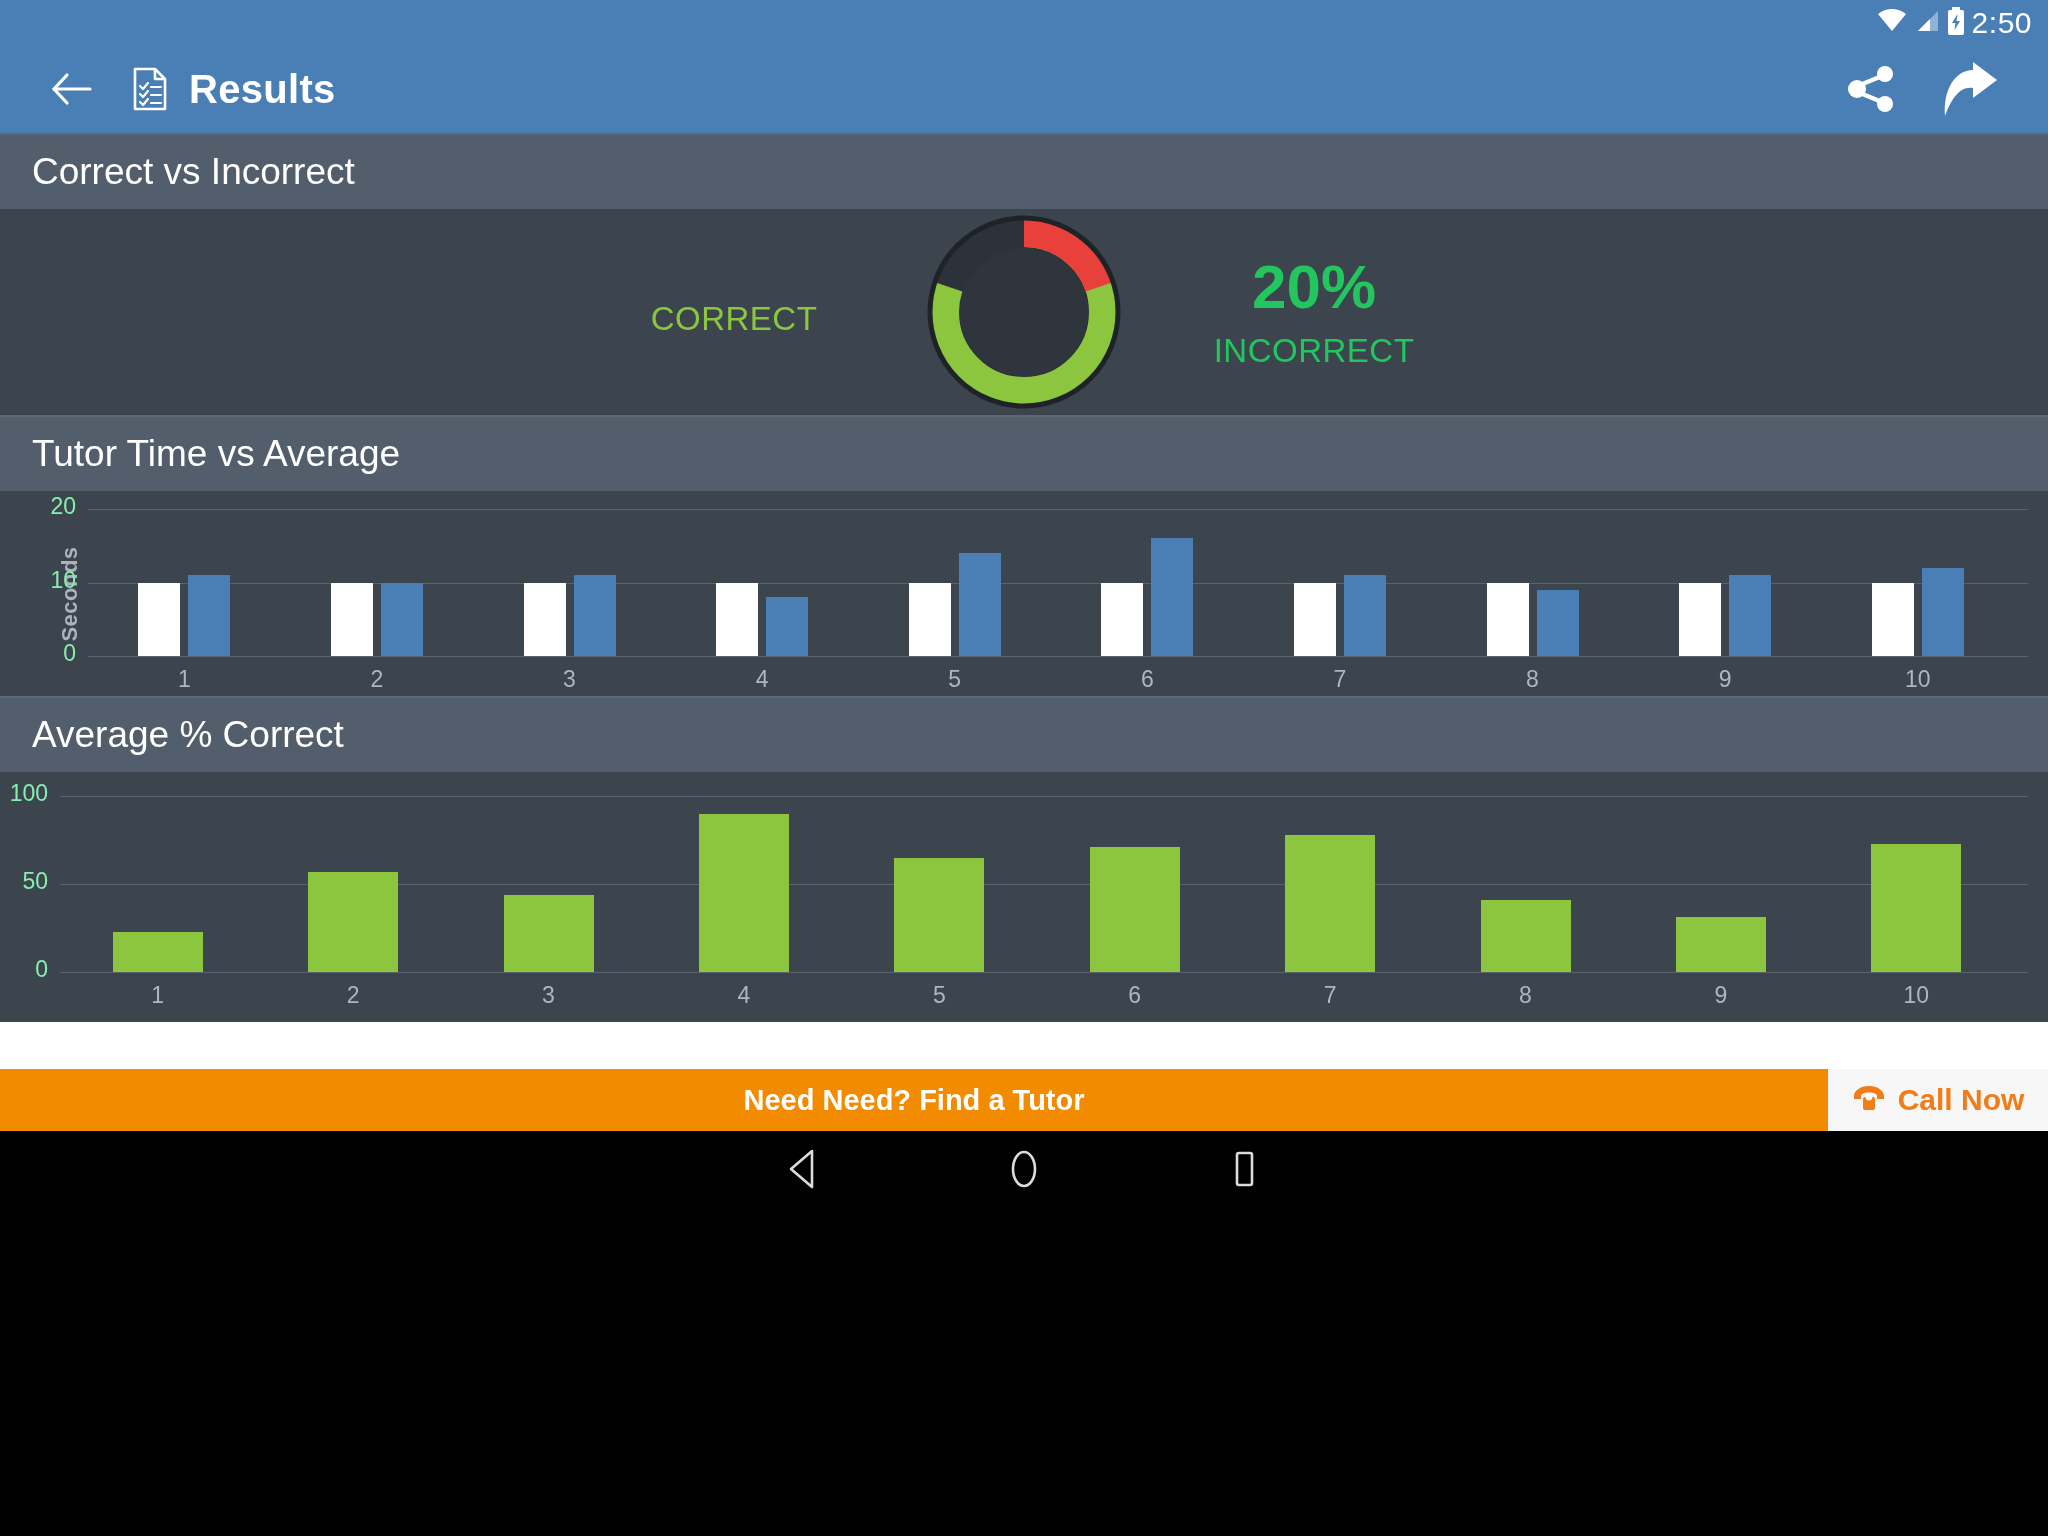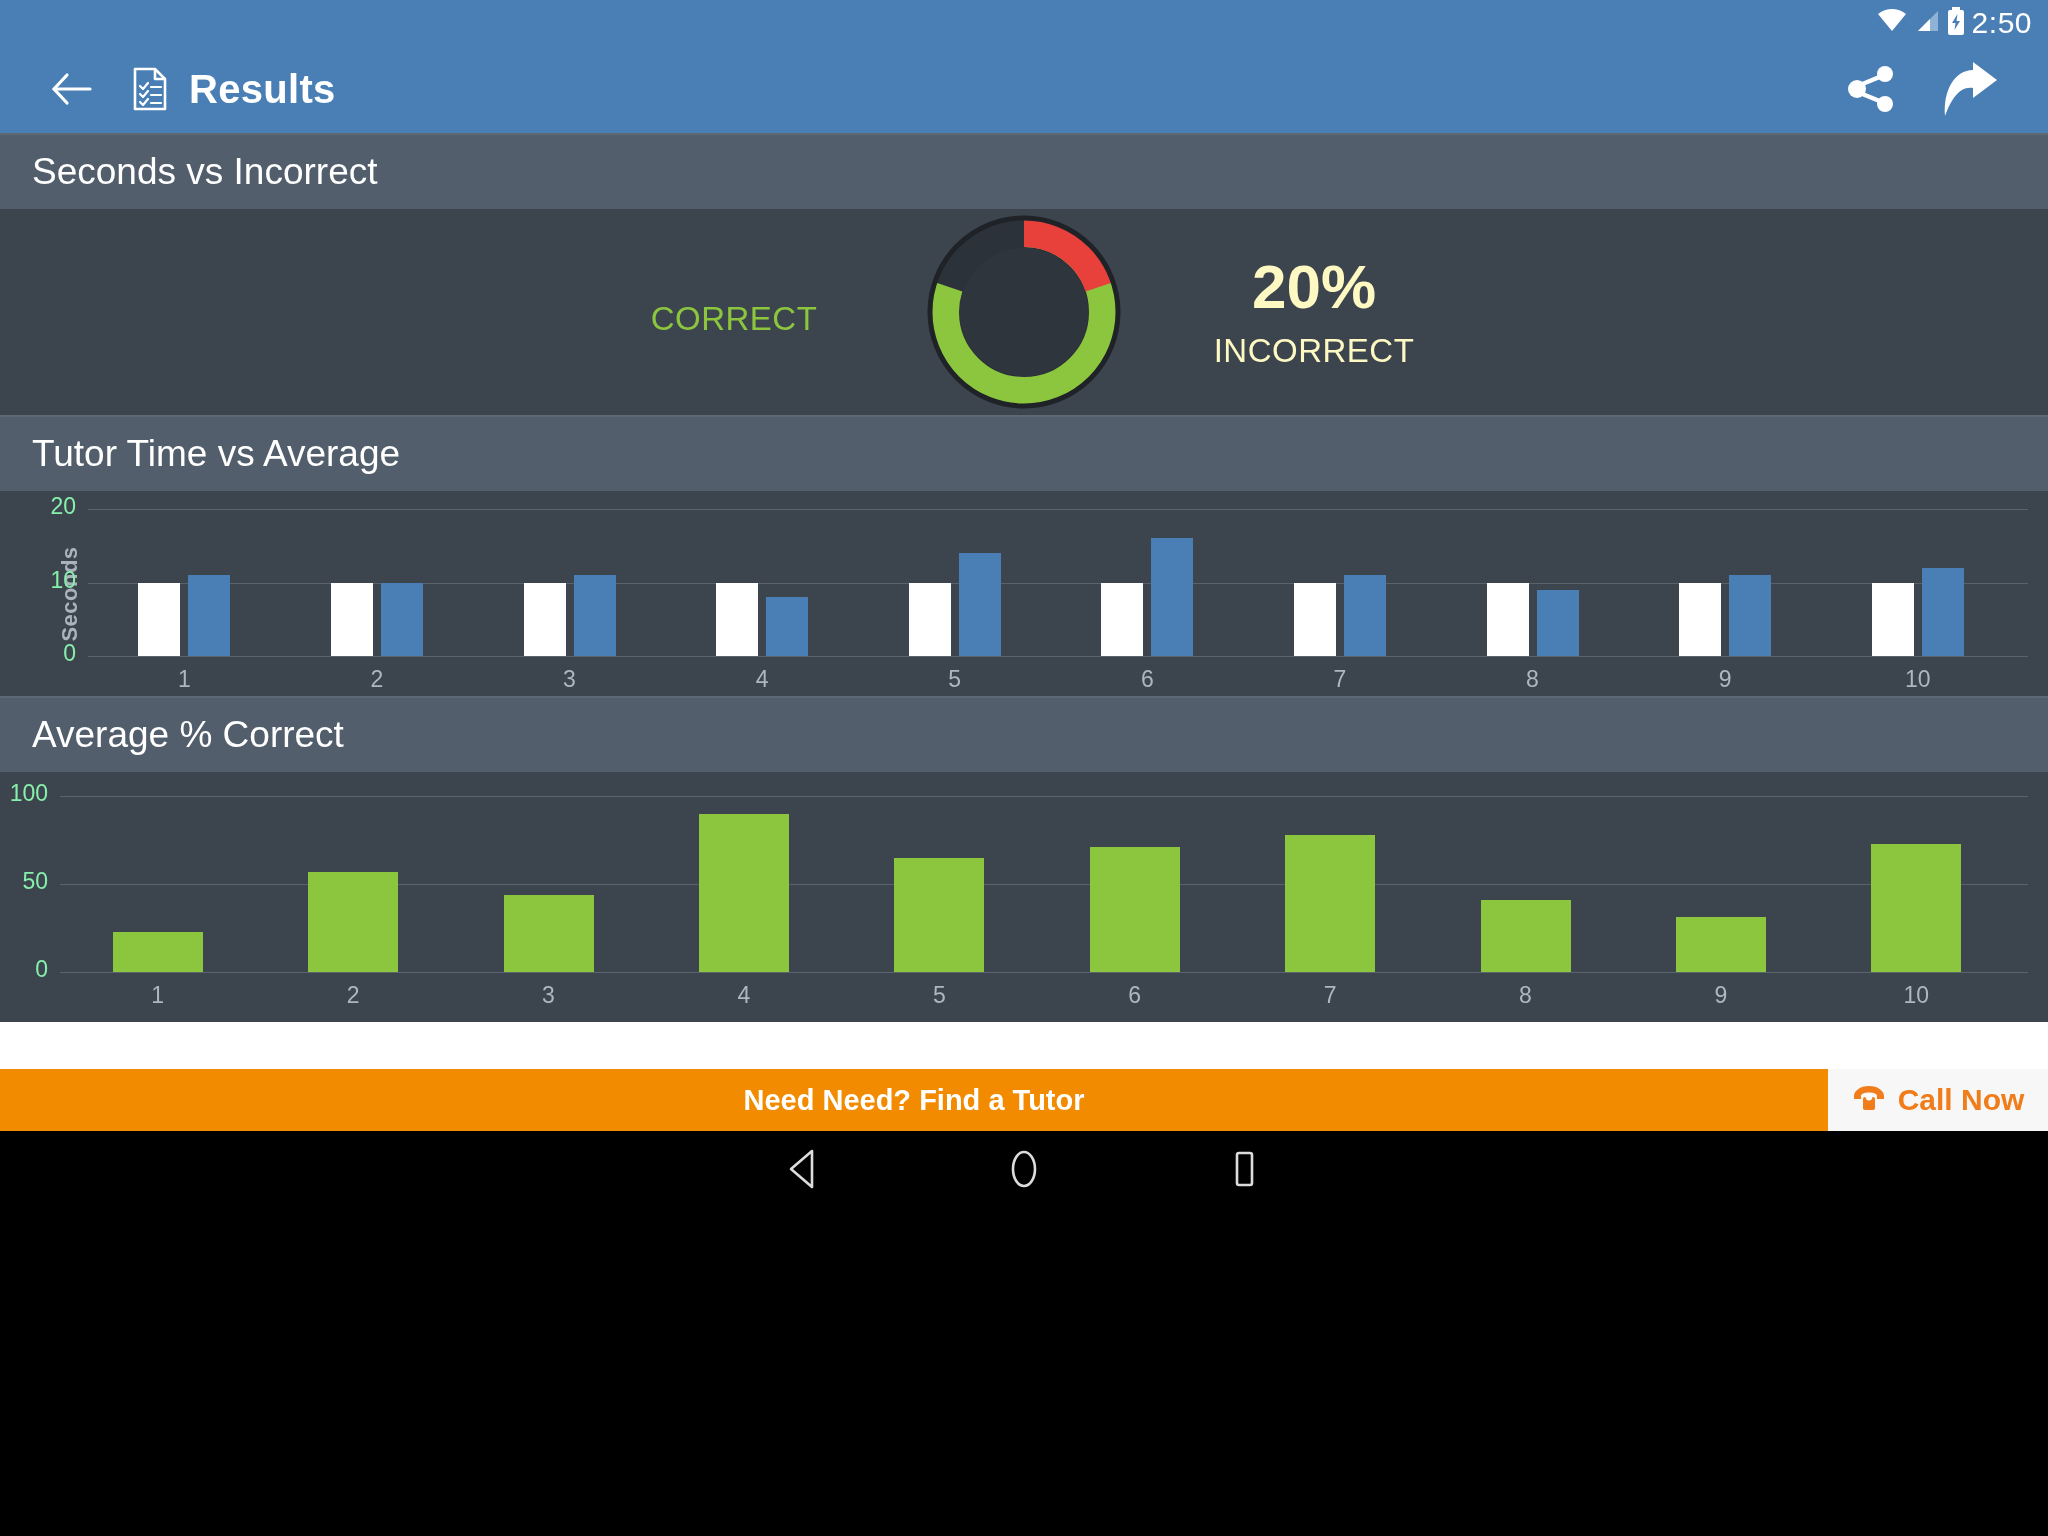--- a/index.html
+++ b/index.html
@@ -38,21 +38,21 @@
   
   .donut-panel{
     height:206px; display:flex; align-items:center; justify-content:center;
     position:relative;
   }
   .donut-row{ display:flex; align-items:center; justify-content:center; gap:0; }
   .stat{ width:300px; text-align:center; }
   .stat .pct{ font-size:62px; font-weight:bold; line-height:1.05; }
   .stat .lbl{ font-size:33px; font-weight:400; letter-spacing:.5px; margin-top:13px;}
   .stat.correct .pct, .stat.correct .lbl{ color:#8cc63e; }
-  .stat.incorrect .pct, .stat.incorrect .lbl{ color:#fef9c3; }
+  .stat.incorrect .pct, .stat.incorrect .lbl{ color:#22c55e; }
   .donut-wrap{ width:200px; height:200px; position:relative; margin:0 40px; }
 
   
   .chart-panel{ background:#3c444d; position:relative; }
   .chart-inner{ position:relative; width:100%; height:100%; }
   .ylabel{
     position:absolute; left:22px; top:50%; transform:translateY(-50%) rotate(-90deg);
     transform-origin:center; color:#aab3bc; font-size:22px; font-weight:bold; letter-spacing:.5px;
     white-space:nowrap;
   }
@@ -137,21 +137,21 @@
     </svg>
   </div>
   <div class="appbar-action">
     <svg width="62" height="58" viewBox="0 0 62 58">
       <path d="M6 56 C4 30 16 10 34 10 L34 2 L58 20 L34 38 L34 28 C20 26 12 40 6 56 Z" fill="#ffffff"></path>
     </svg>
   </div>
 </div>
 
 <div class="section-header">
-  <div class="title">Seconds vs Incorrect</div>
+  <div class="title">Correct vs Incorrect</div>
 </div>
 <div class="panel donut-panel">
   <div class="donut-row">
     <div class="stat correct">
       <div class="lbl">CORRECT</div>
     </div>
 
     <div class="donut-wrap">
       <svg width="200" height="200" viewBox="0 0 200 200">
         <circle cx="100" cy="100" r="94" fill="#2c3239"></circle>

